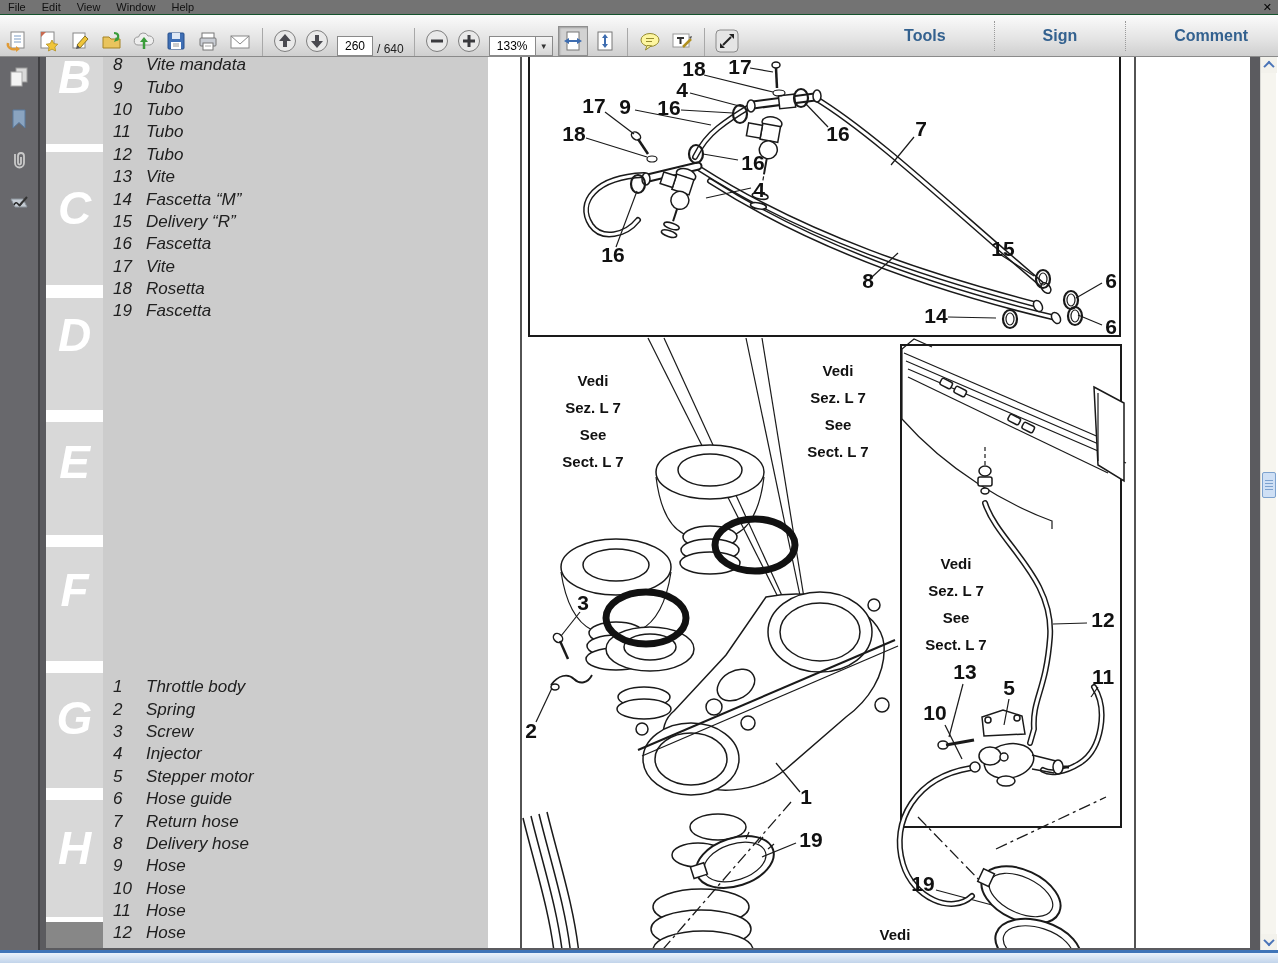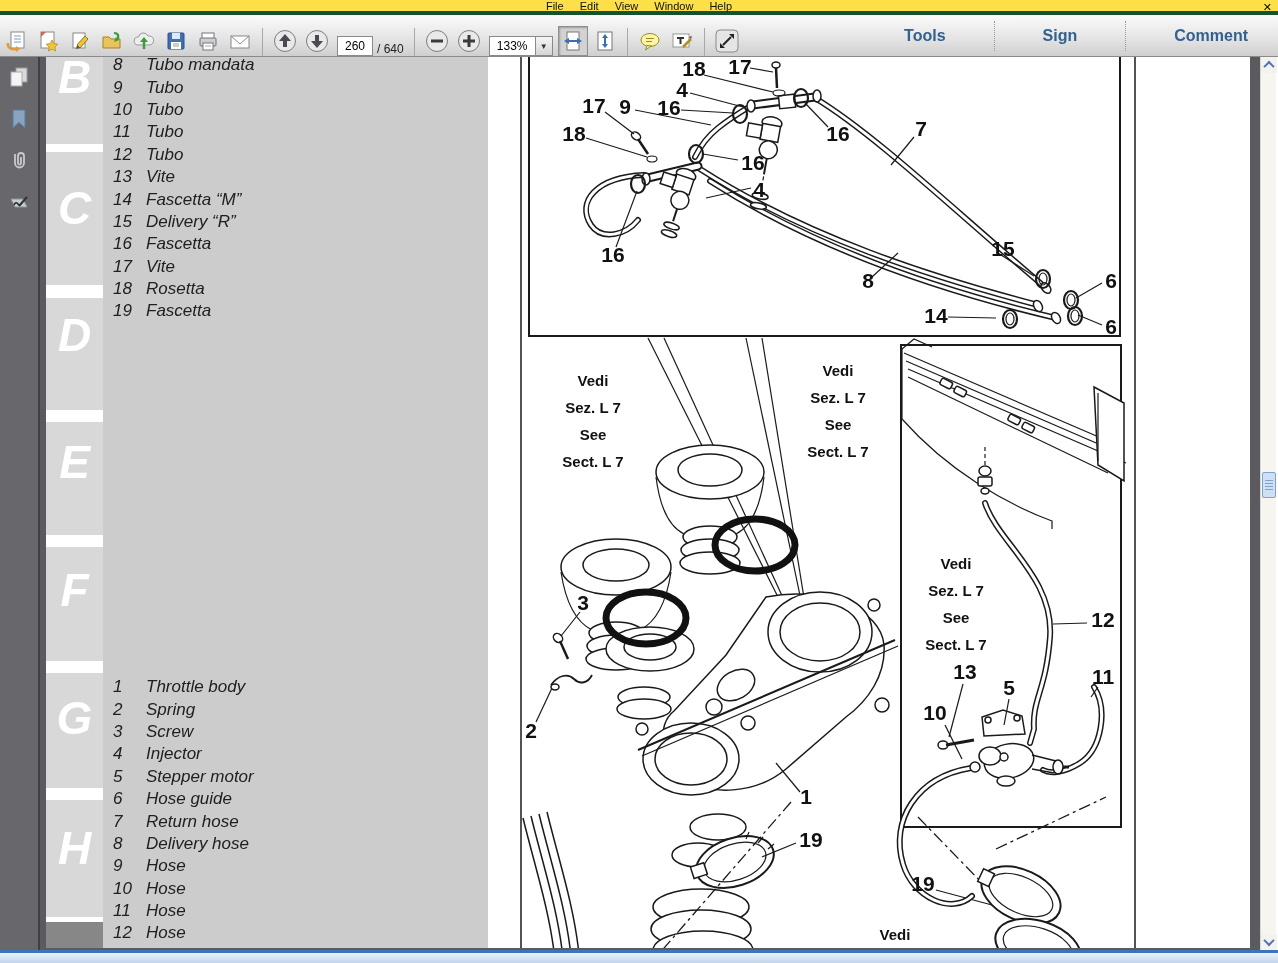--- a/index.html
+++ b/index.html
@@ -2,21 +2,21 @@
 <html><head>
 <meta charset="utf-8">
 <style>
   * { margin:0; padding:0; box-sizing:border-box; }
   html,body { width:1278px; height:963px; overflow:hidden; background:#fff;
     font-family:"Liberation Sans","DejaVu Sans",sans-serif; }
   .app { position:relative; width:1278px; height:963px; }
 
   
   .menubar { position:absolute; left:0; top:0; width:1278px; height:15px;
-    background:#fde047; border-bottom:4px solid #14532d; display:flex; align-items:center;justify-content:center; }
+    background:#737373; border-bottom:1px solid #14532d; display:flex; align-items:center; }
   .mitem { font-size:11px; color:#111; padding:0 8px; cursor:default; }
   .win-close { position:absolute; right:6px; top:1px; font-size:11px; font-weight:bold; color:#000; }
 
   
   .toolbar { position:absolute; left:0; top:15px; width:1278px; height:42px;
     background:linear-gradient(#fbfbfb,#e3e3e3 60%,#cfcfcf); border-bottom:1px solid #8a8a8a;
     display:flex; align-items:flex-end; }
   .tbtn { background:transparent; border:1px solid transparent; width:30px; height:30px;
     display:flex; align-items:center; justify-content:center; margin:0 1px; padding:0; }
   .tbtn.pressed { background:#d2d2d2; border:1px solid #8f8f8f; box-shadow:inset 1px 1px 2px rgba(0,0,0,.25); }
@@ -525,21 +525,21 @@
               <line x1="917" y1="627" x2="903" y2="680"></line>
             <line x1="963" y1="642" x2="958" y2="668"></line>
               <line x1="1052" y1="630" x2="1045" y2="640"></line>
             <line x1="899" y1="668" x2="916" y2="702"></line>
           </g>
         </svg>
 
         <div id="list-top" class="parts-list" style="top:-3px">
             <div class="prow">
               <span class="pnum">8</span>
-              <span>Tubo mandata</span>
+              <span>Vite mandata</span>
             </div>
             <div class="prow">
               <span class="pnum">9</span>
               <span>Tubo</span>
             </div>
             <div class="prow">
               <span class="pnum">10</span>
               <span>Tubo</span>
             </div>
             <div class="prow">

